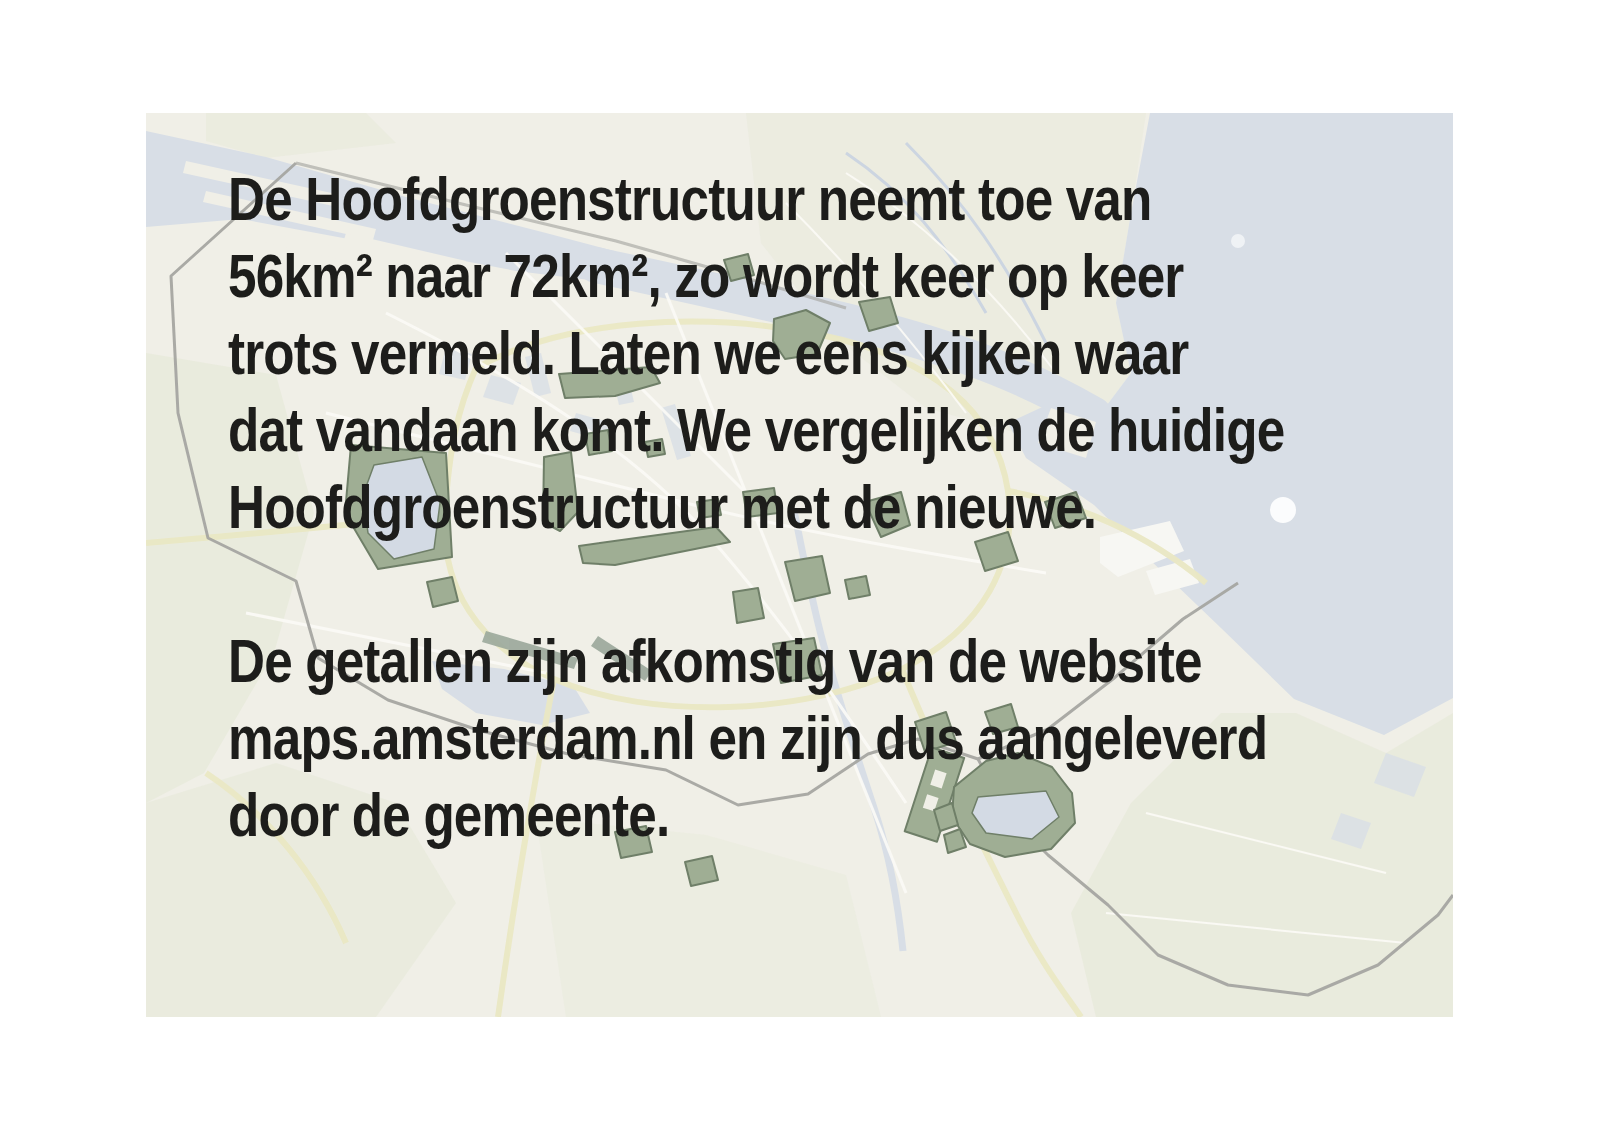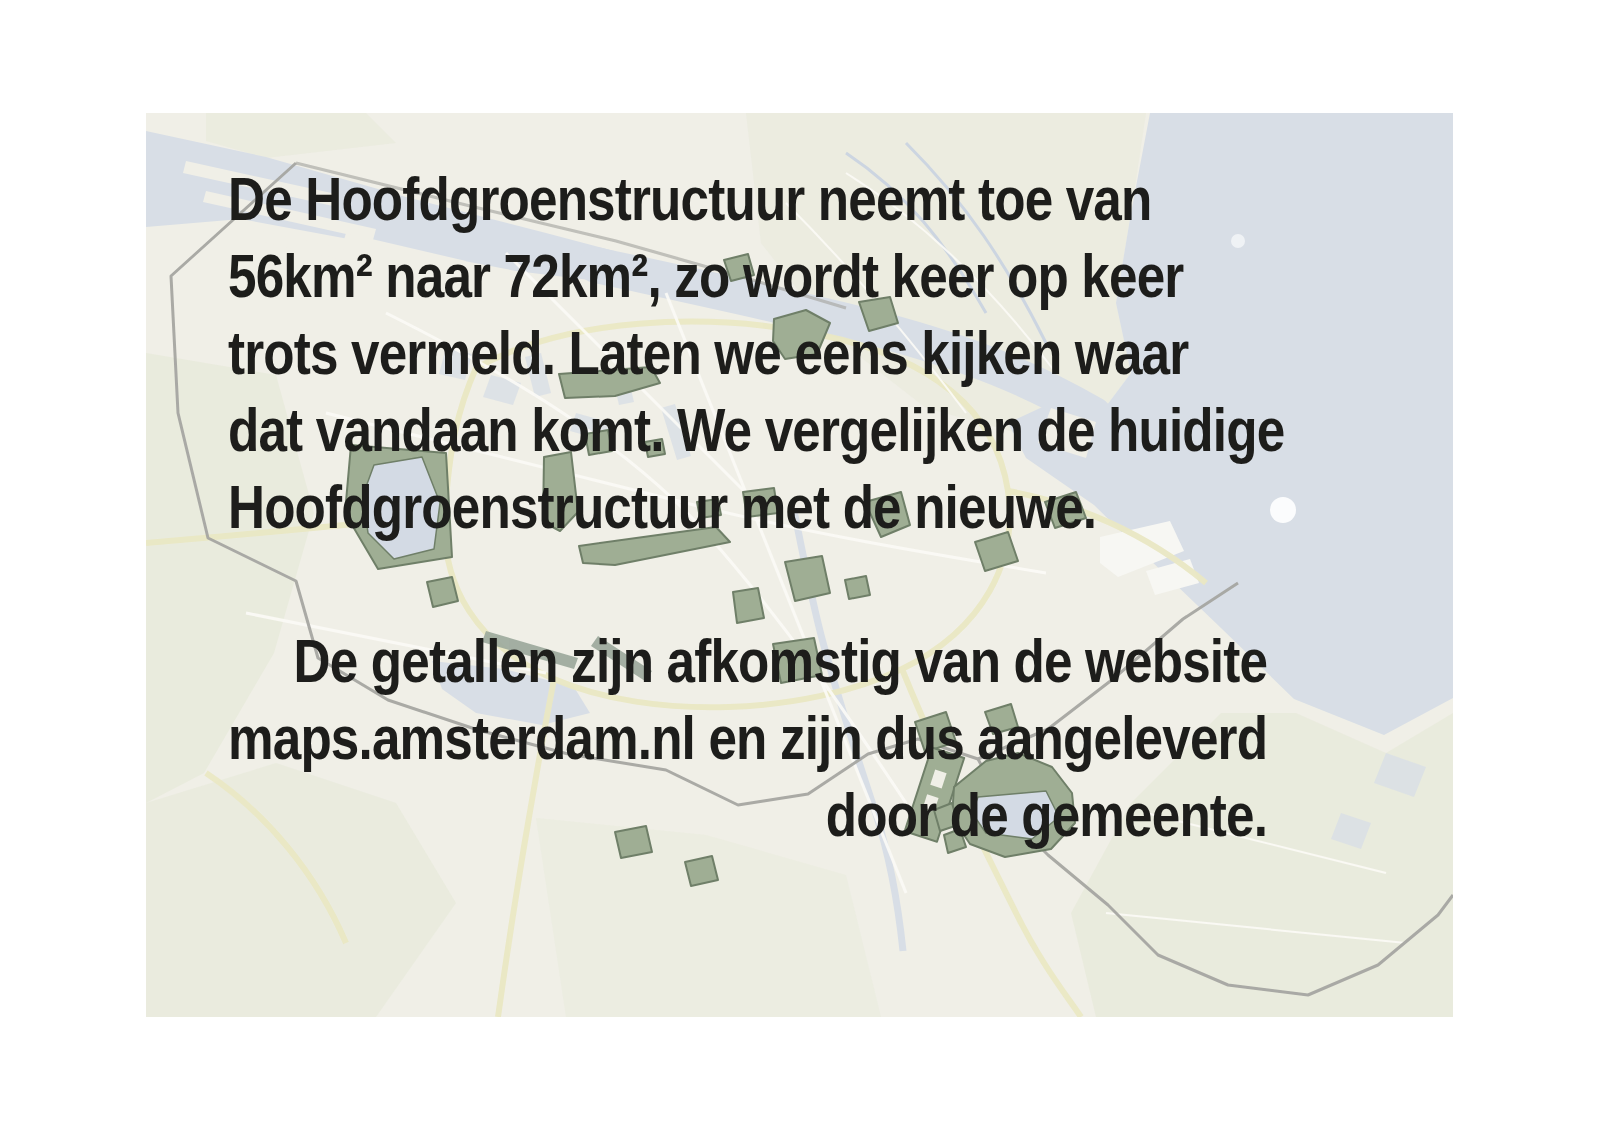--- a/index.html
+++ b/index.html
@@ -13,21 +13,21 @@
   }
   .map svg{display:block;width:1307px;height:904px;}
   .caption{
     position:absolute;left:228px;color:#1d1d1b;font-weight:700;
     font-size:61px;line-height:77px;letter-spacing:-1px;white-space:nowrap;
   }
   .caption .line{
     display:block;transform:scaleX(0.84);transform-origin:left center;
   }
   .caption-1{top:161px;}
-  .caption-2{top:623px;text-align:right;}
+  .caption-2{top:623px;}
 </style>
 </head>
 <body>
 
 <div class="canvas">
 
   <div class="map">
     <svg viewBox="0 0 1307 904" preserveAspectRatio="none">
 
       <rect x="0" y="0" width="1307" height="904" fill="#f0efe7"></rect>

